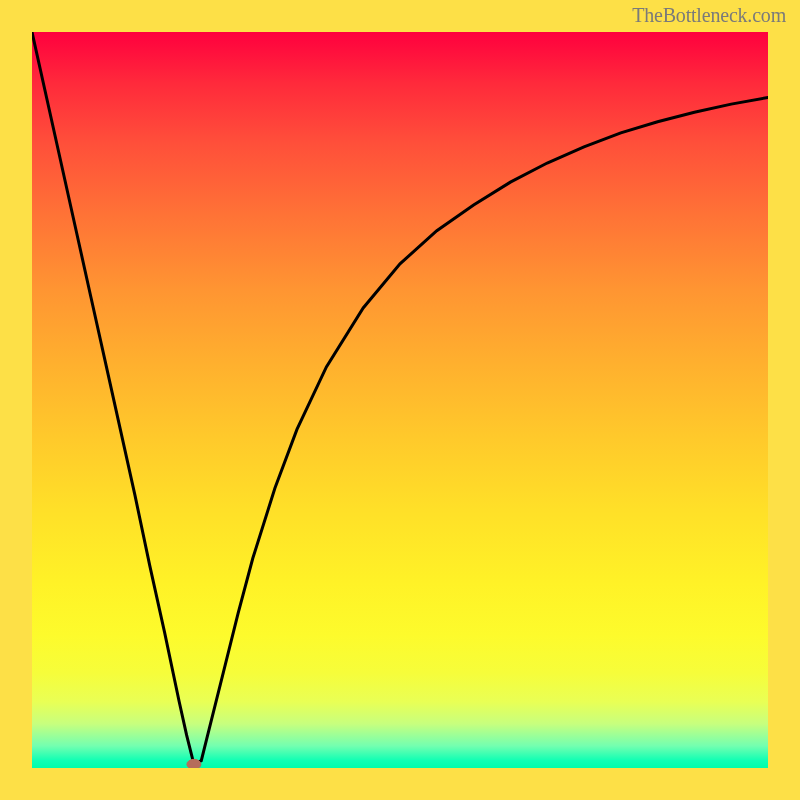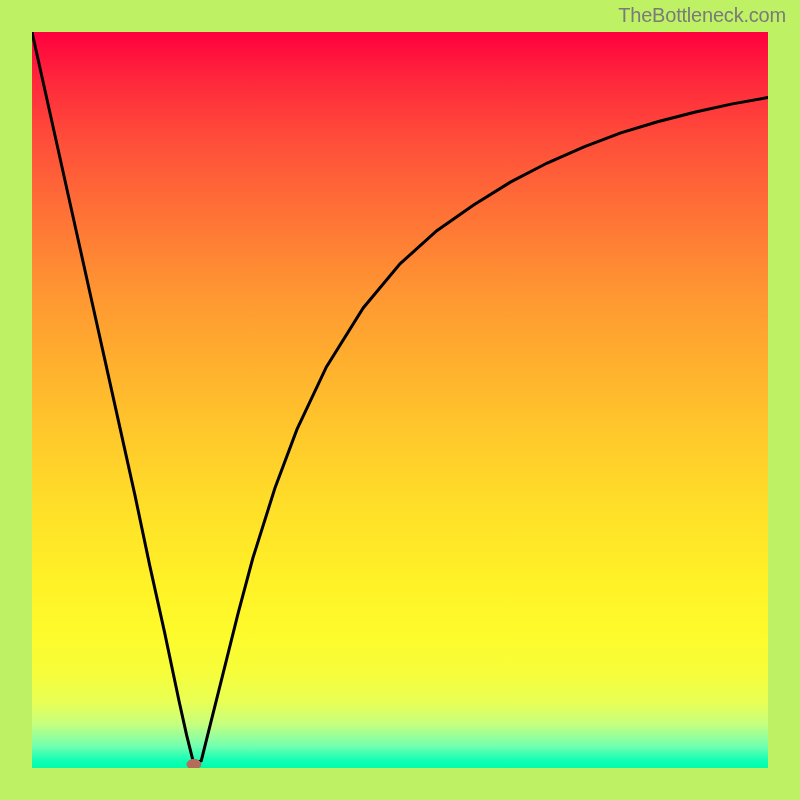--- a/index.html
+++ b/index.html
@@ -8,21 +8,22 @@
     width: 800px;
     height: 800px;
     background: #000;
     overflow: hidden;
     font-family: Arial, Helvetica, sans-serif;
   }
   .frame {
     position: relative;
     width: 800px;
     height: 800px;
-    background: #bef264;
+    background: #fde047;
+    font-family: Liberation Serif, serif;
   }
   .plot-area {
     position: absolute;
     left: 32px;
     top: 32px;
     width: 736px;
     height: 736px;
     overflow: hidden;
   }
   .gradient {

